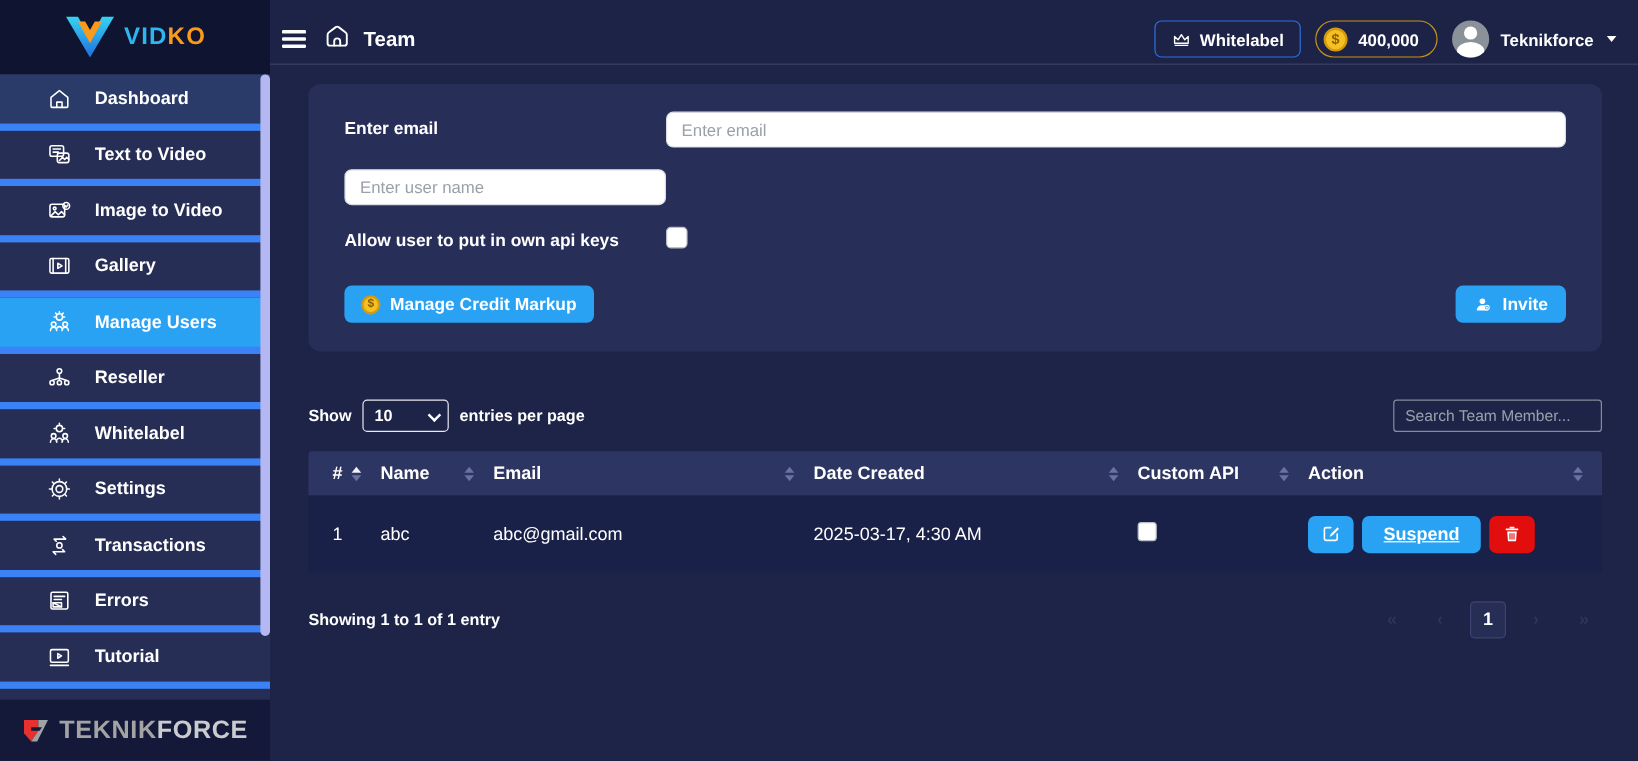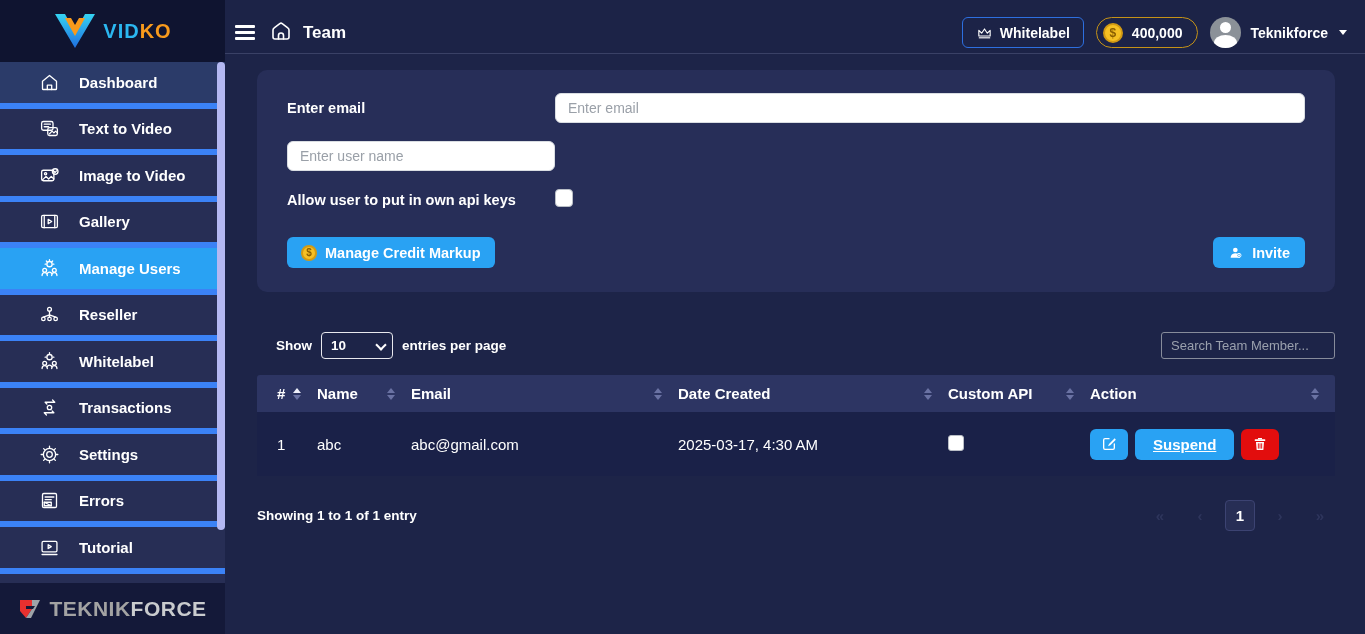--- a/index.html
+++ b/index.html
@@ -64,21 +64,21 @@
   .text-input::placeholder { color:#9aa0a8; }
   .checkbox { appearance:none; -webkit-appearance:none; width:18px; height:18px; background:#fff;
     border:1px solid #b9bec6; border-radius:4px; cursor:pointer; }
   .btn-row { display:flex; align-items:center; justify-content:space-between; margin-top:26px; }
   .btn { display:inline-flex; align-items:center; justify-content:center; gap:8px; border:none; cursor:pointer;
     background:#29a2f3; color:#fff; border-radius:6px; height:31px; font-size:14.5px; font-weight:600; font-family:inherit; }
   .btn-markup { padding:0 14px; }
   .btn-invite { padding:0 15px; }
   .btn-invite svg, .btn-edit svg, .btn-del svg { width:16px; height:16px; }
   
-  .table-controls { margin-top:40px; display:flex; align-items:flex-start;margin-left:19px; }
+  .table-controls { margin-top:40px; display:flex; align-items:flex-start; }
   .show-group { display:flex; align-items:center; gap:9px; font-size:13.5px; font-weight:600; }
   .select-wrap { position:relative; }
   .page-select { appearance:none; -webkit-appearance:none; width:72px; height:27px; background:transparent;
     color:#fff; border:1px solid #e8e8ee; border-radius:4px; font-size:13.5px; font-weight:600;
     padding:0 18px 0 9px; font-family:inherit; cursor:pointer; }
   .select-wrap::after { content:""; position:absolute; right:8px; top:9px; width:6px; height:6px;
     border-right:2px solid #fff; border-bottom:2px solid #fff; transform:rotate(45deg); pointer-events:none; }
   .search-input { margin-left:auto; width:174px; height:27px; background:transparent; border:1px solid #878c9b;
     border-radius:3px; color:#fff; font-size:13px; padding:0 9px; font-family:inherit; }
   .search-input::placeholder { color:#9aa0ad; }
@@ -196,36 +196,36 @@
             <circle cx="6.5" cy="14" r="2.2"></circle>
             <circle cx="17.5" cy="14" r="2.2"></circle>
             <path d="M3.5 20 c0 -2 1.5 -3.3 3 -3.3 s3 1.3 3 3.3 M14.5 20 c0 -2 1.5 -3.3 3 -3.3 s3 1.3 3 3.3 M9 19 c.5 -1.8 1.7 -2.8 3 -2.8 s2.5 1 3 2.8"></path>
           </svg>
         </span>
       <span>Whitelabel</span>
     </div>
     <div class="nav-item">
       <span class="nicon">
           <svg viewBox="0 0 24 24">
+            <circle cx="12" cy="12" r="3.2"></circle>
+            <path d="M12 4.5 v-2 M12 21.5 v-2 M19.5 12 h2 M2.5 12 h2 M17.3 6.7 l1.4 -1.4 M5.3 18.7 l1.4 -1.4 M17.3 17.3 l1.4 1.4 M5.3 5.3 l1.4 1.4"></path>
+            <circle cx="12" cy="12" r="7"></circle>
+          </svg>
+        </span>
+      <span>Settings</span>
+    </div>
+    <div class="nav-item">
+      <span class="nicon">
+          <svg viewBox="0 0 24 24">
             <path d="M7 6 h11 l-2.5 -2.5 M7 6 l2 2"></path>
             <circle cx="12" cy="12" r="2.5"></circle>
             <path d="M17 18 H6 l2.5 2.5 M17 18 l-2 -2"></path>
           </svg>
         </span>
       <span>Transactions</span>
-    </div>
-    <div class="nav-item">
-      <span class="nicon">
-          <svg viewBox="0 0 24 24">
-            <circle cx="12" cy="12" r="3.2"></circle>
-            <path d="M12 4.5 v-2 M12 21.5 v-2 M19.5 12 h2 M2.5 12 h2 M17.3 6.7 l1.4 -1.4 M5.3 18.7 l1.4 -1.4 M17.3 17.3 l1.4 1.4 M5.3 5.3 l1.4 1.4"></path>
-            <circle cx="12" cy="12" r="7"></circle>
-          </svg>
-        </span>
-      <span>Settings</span>
     </div>
     <div class="nav-item">
       <span class="nicon">
           <svg viewBox="0 0 24 24">
             <rect x="4" y="4" width="16" height="16" rx="1.5"></rect>
             <path d="M7 8 h10 M7 11 h7"></path>
             <rect x="6" y="14" width="8" height="4"></rect>
             <path d="M6 14 l8 4"></path>
           </svg>
         </span>

